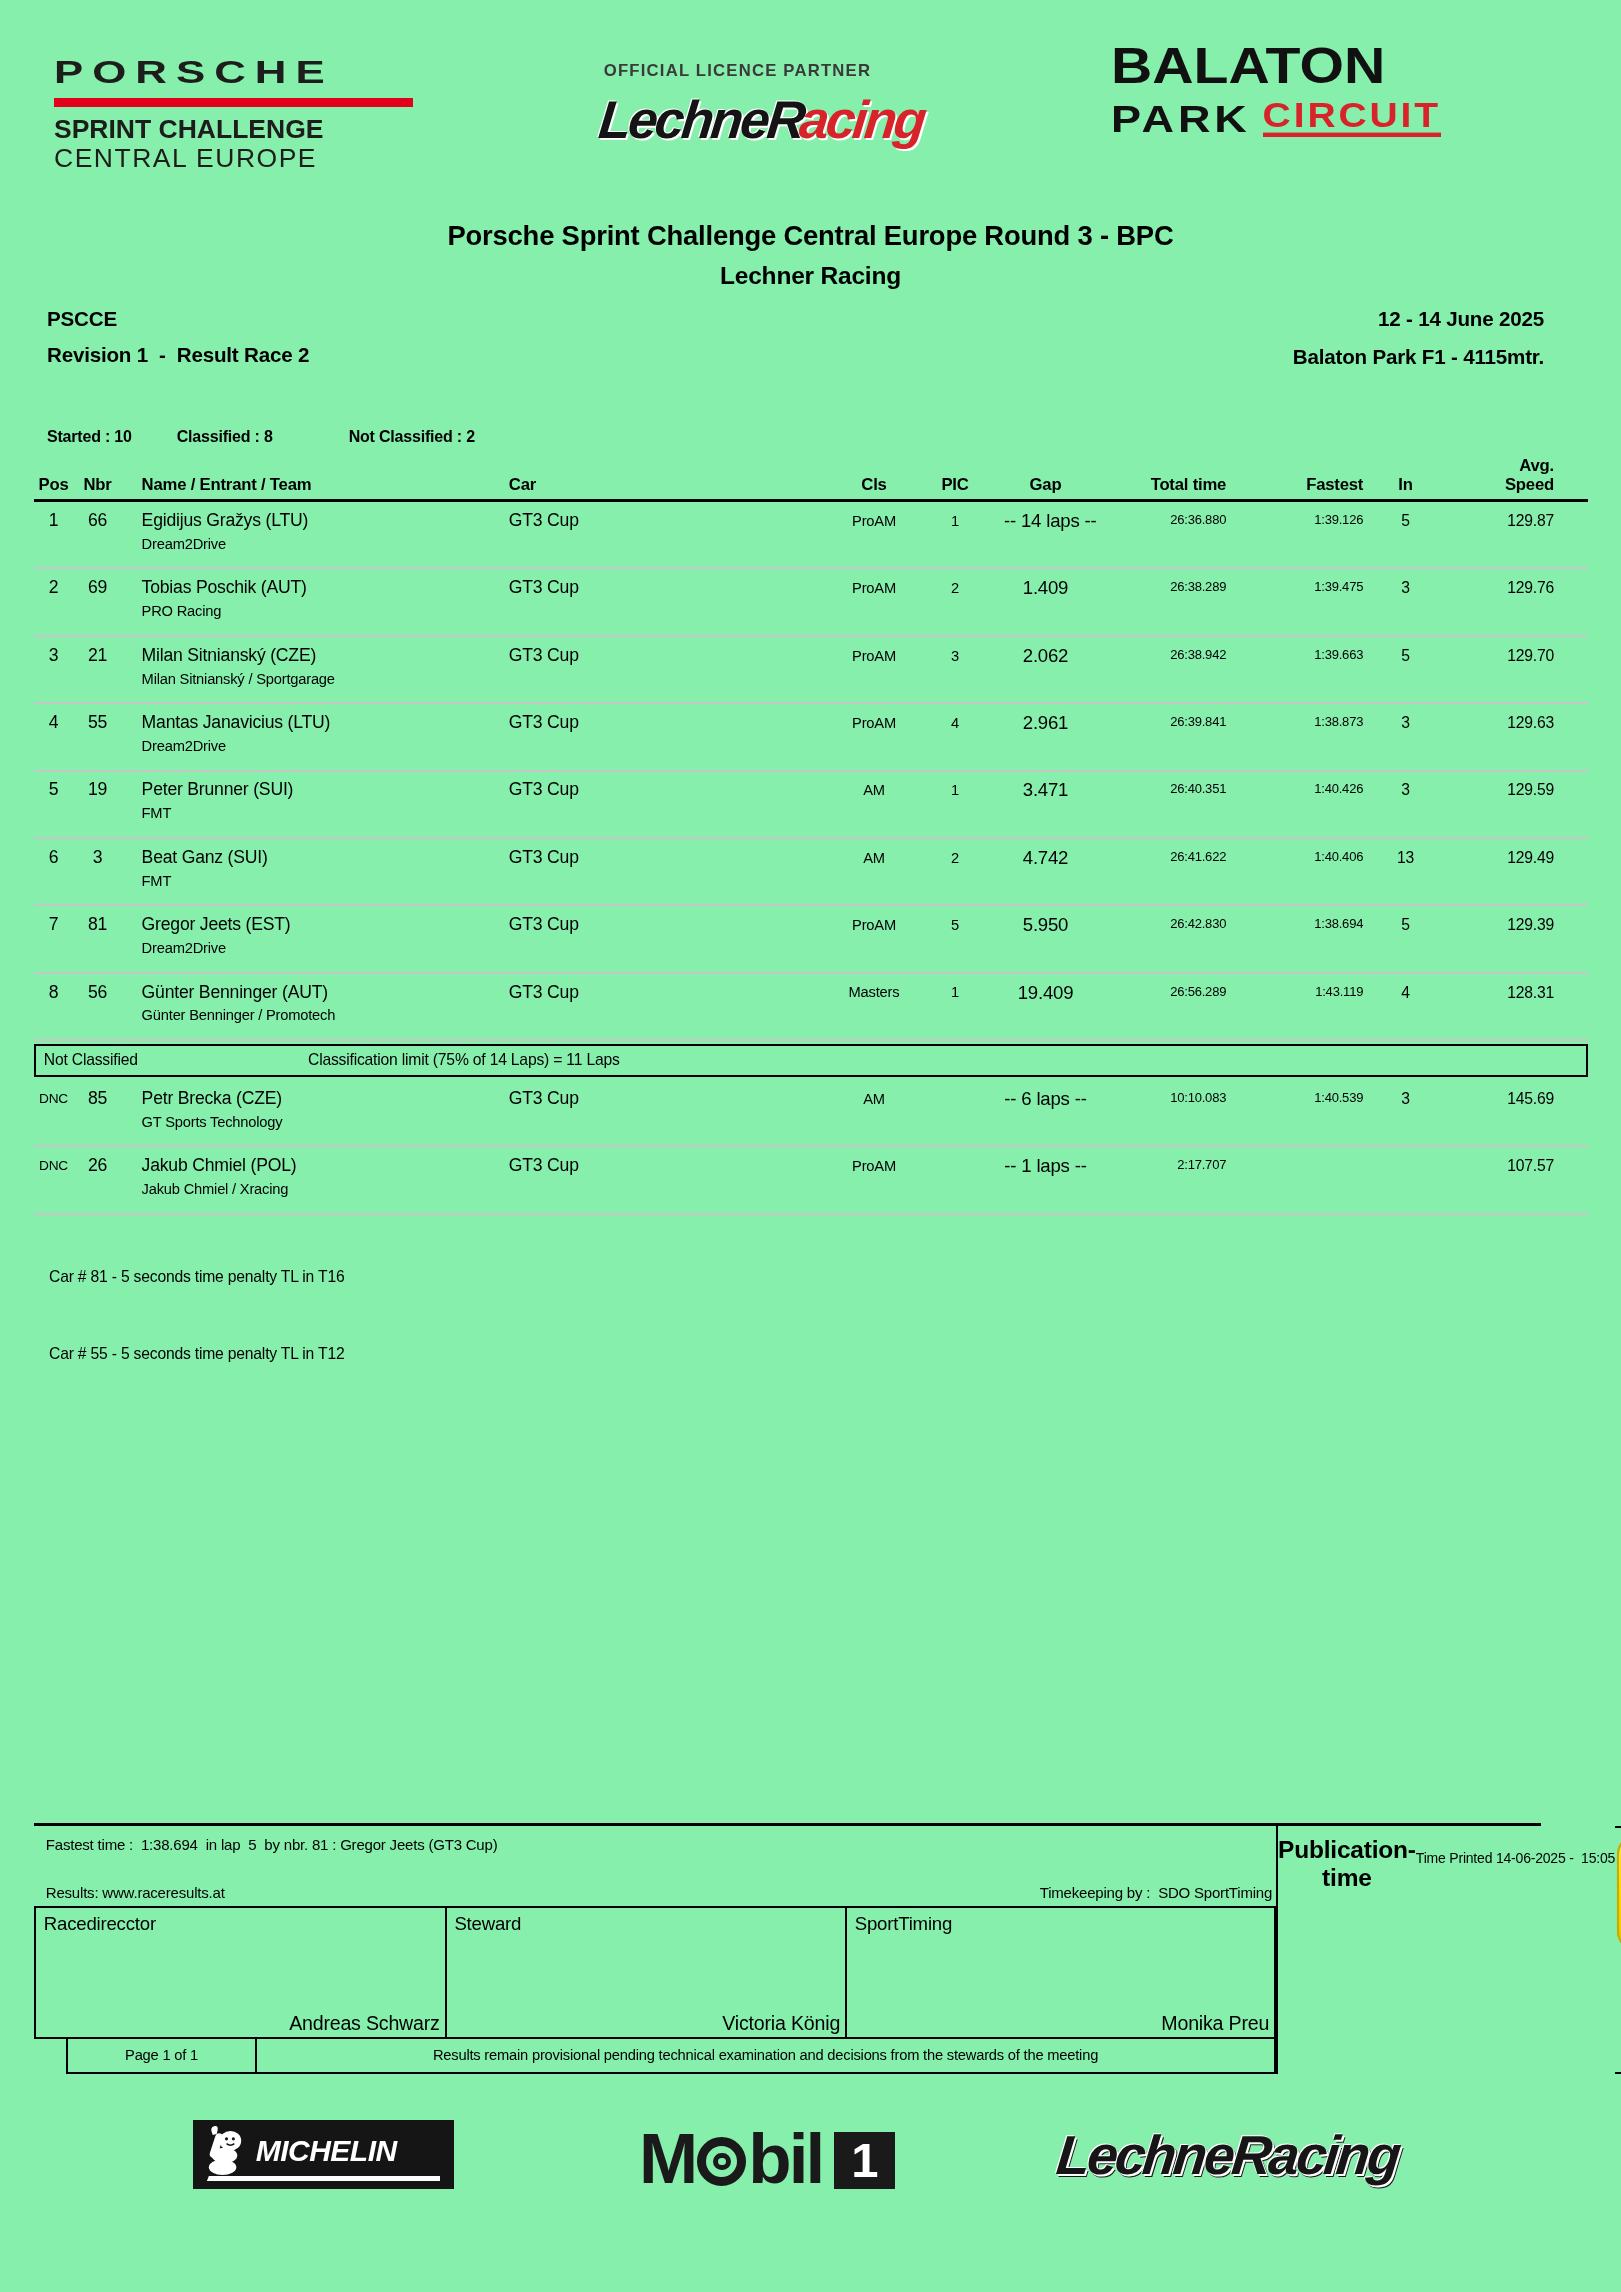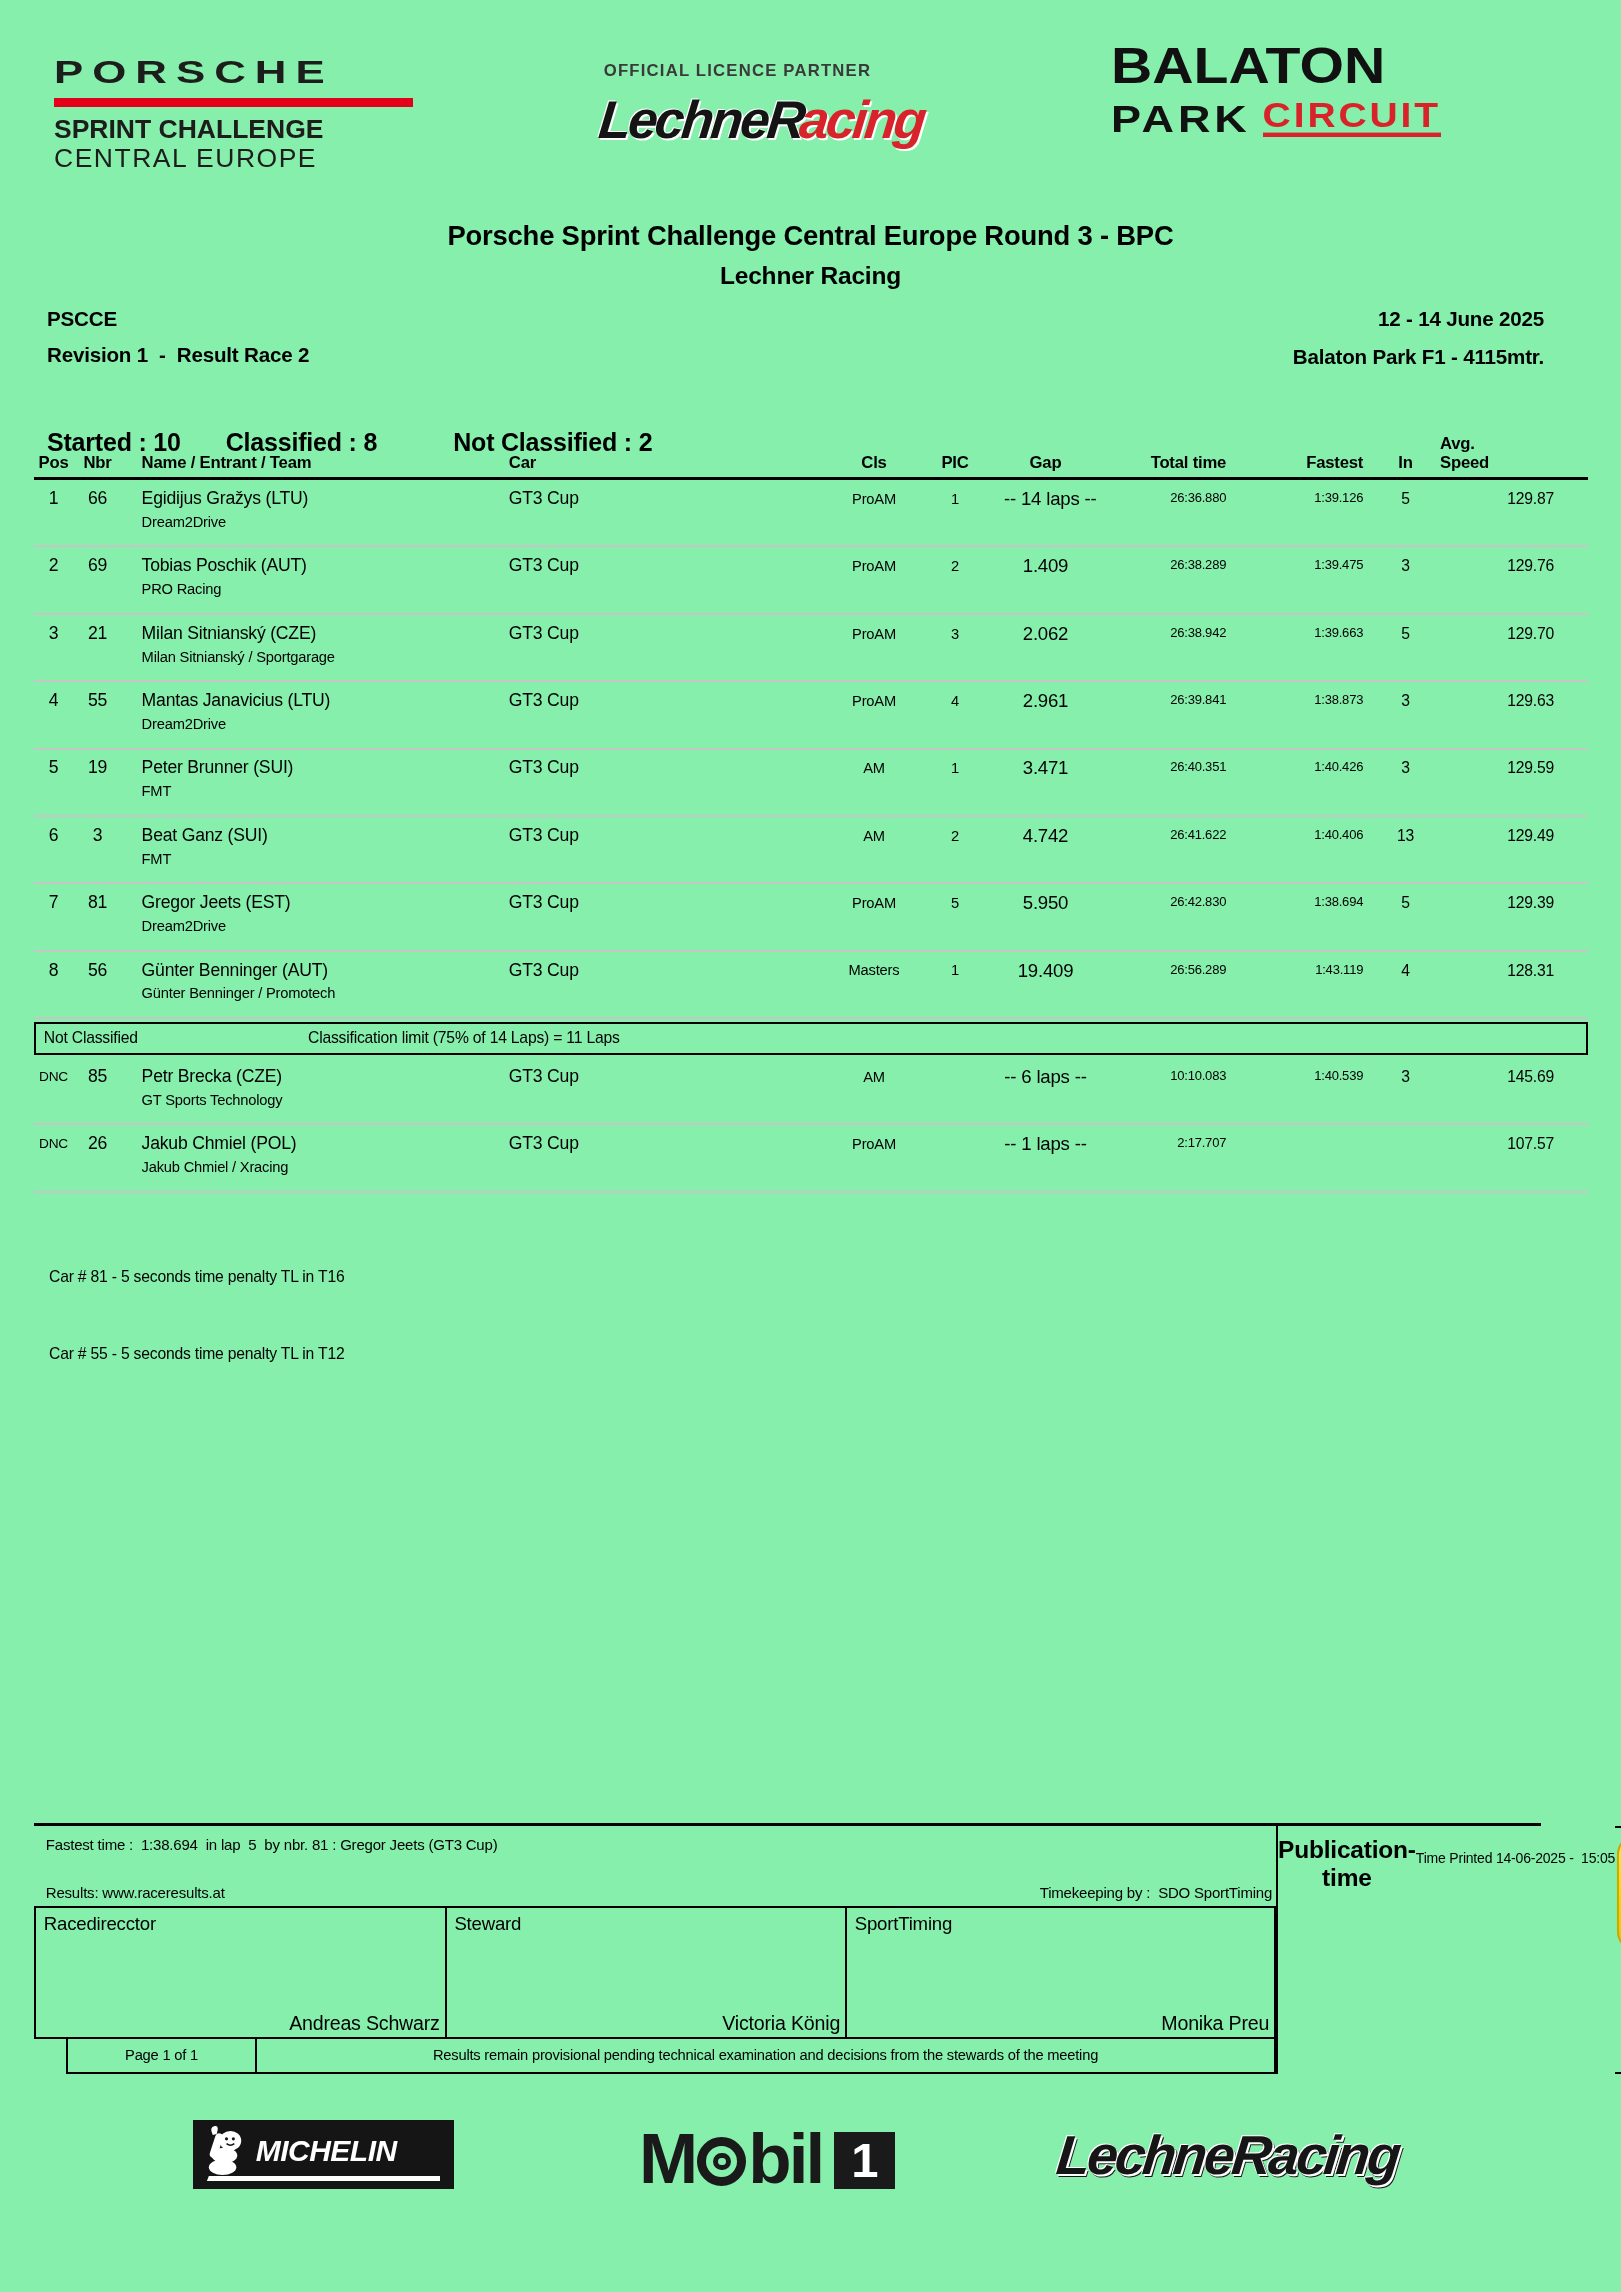--- a/index.html
+++ b/index.html
@@ -27,32 +27,32 @@
   .bal-circuit { font-size:39px; font-weight:700; color:#d8232a; letter-spacing:2.9px; line-height:37px; border-bottom:5.9px solid #d8232a; margin-left:11.8px; padding-bottom:1px; transform:scaleY(0.88); transform-origin:left bottom; }
 
   
   .title    { position:absolute; top:220px; left:0; width:100%; text-align:center; font-size:27.4px; font-weight:700; }
   .subtitle { position:absolute; top:262px; left:0; width:100%; text-align:center; font-size:24.5px; font-weight:700; }
   .meta-left1  { position:absolute; top:307px; left:47px;  font-size:20.6px; font-weight:700; white-space:pre; }
   .meta-left2  { position:absolute; top:343px; left:47px;  font-size:20.6px; font-weight:700; white-space:pre; }
   .meta-right1 { position:absolute; top:307px; right:77px; font-size:20.6px; font-weight:700; white-space:pre; }
   .meta-right2 { position:absolute; top:345px; right:77px; font-size:20.6px; font-weight:700; white-space:pre; }
 
-  .stats { position:absolute; top:428px; left:47px; display:flex; font-size:25px; font-weight:700; }
+  .stats { position:absolute; top:428px; left:47px; display:flex; font-size:16px; font-weight:700; }
   .stats .s2 { margin-left:45px; } .stats .s3 { margin-left:76px; }
 
   
   .rtable { position:absolute; top:435px; left:34px; width:1554px; }
   .tgrid { display:grid; grid-template-columns:39px 49px 377px 343px 64px 98px 83px 147px 137px 69px 147px; }
   .thead { align-items:end; padding-bottom:4.9px; border-bottom:3.4px solid #000; font-weight:700; font-size:16.7px; }
   .thead > div { line-height:18.6px; }
   .h-pos,.h-nbr,.h-cls,.h-pic,.h-gap,.h-in { text-align:center; }
   .h-name { padding-left:19.6px; } .h-car { padding-left:9.8px; }
   .h-total,.h-fast { text-align:right; padding-right:7.8px; }
-  .h-avg { text-align:left; padding-right:33px; }
+  .h-avg { text-align:right; padding-right:33px;margin-top:22px; }
   .trow { padding:7.8px 0 15.7px; border-bottom:2.5px solid #c6c6c6; }
   .c-pos,.c-nbr { text-align:center; font-size:17.6px; }
   .c-name { padding-left:19.6px; font-size:17.6px; }
   .c-name .team { font-size:14.7px; margin-top:4.9px; color:#000; }
   .c-car { padding-left:9.8px; font-size:17.6px; }
   .c-cls { text-align:center; font-size:14.7px; padding-top:2.9px; }
   .c-pic { text-align:center; font-size:14.7px; padding-top:2.9px; }
   .c-gap { text-align:center; font-size:18.6px; white-space:nowrap; }
   .c-total,.c-fast { text-align:right; padding-right:7.8px; font-size:13px; padding-top:2px; }
   .c-in { text-align:center; font-size:15.7px; padding-top:2px; }

